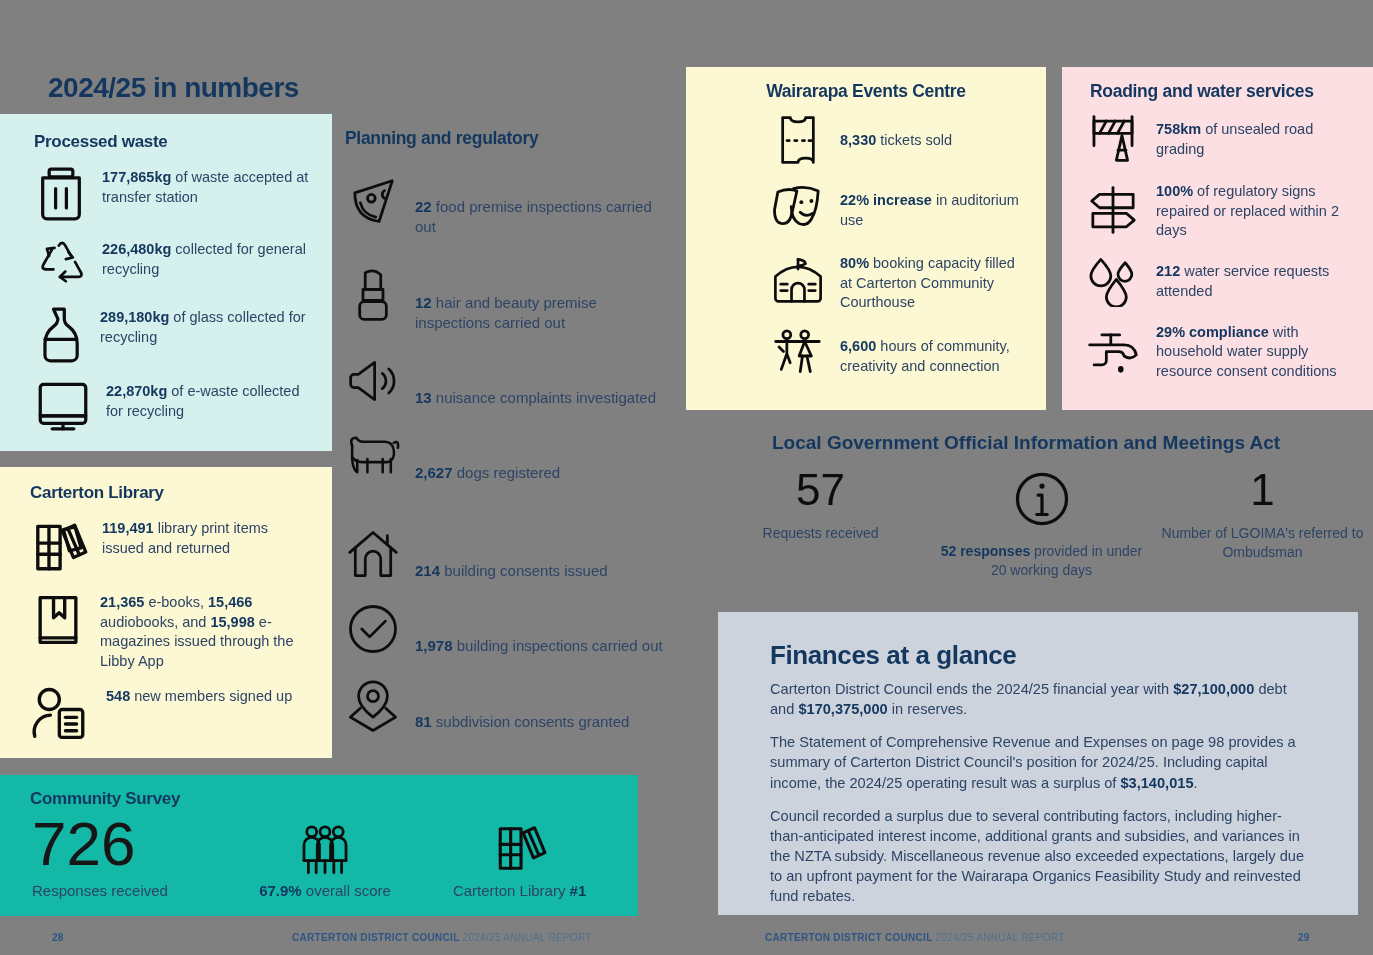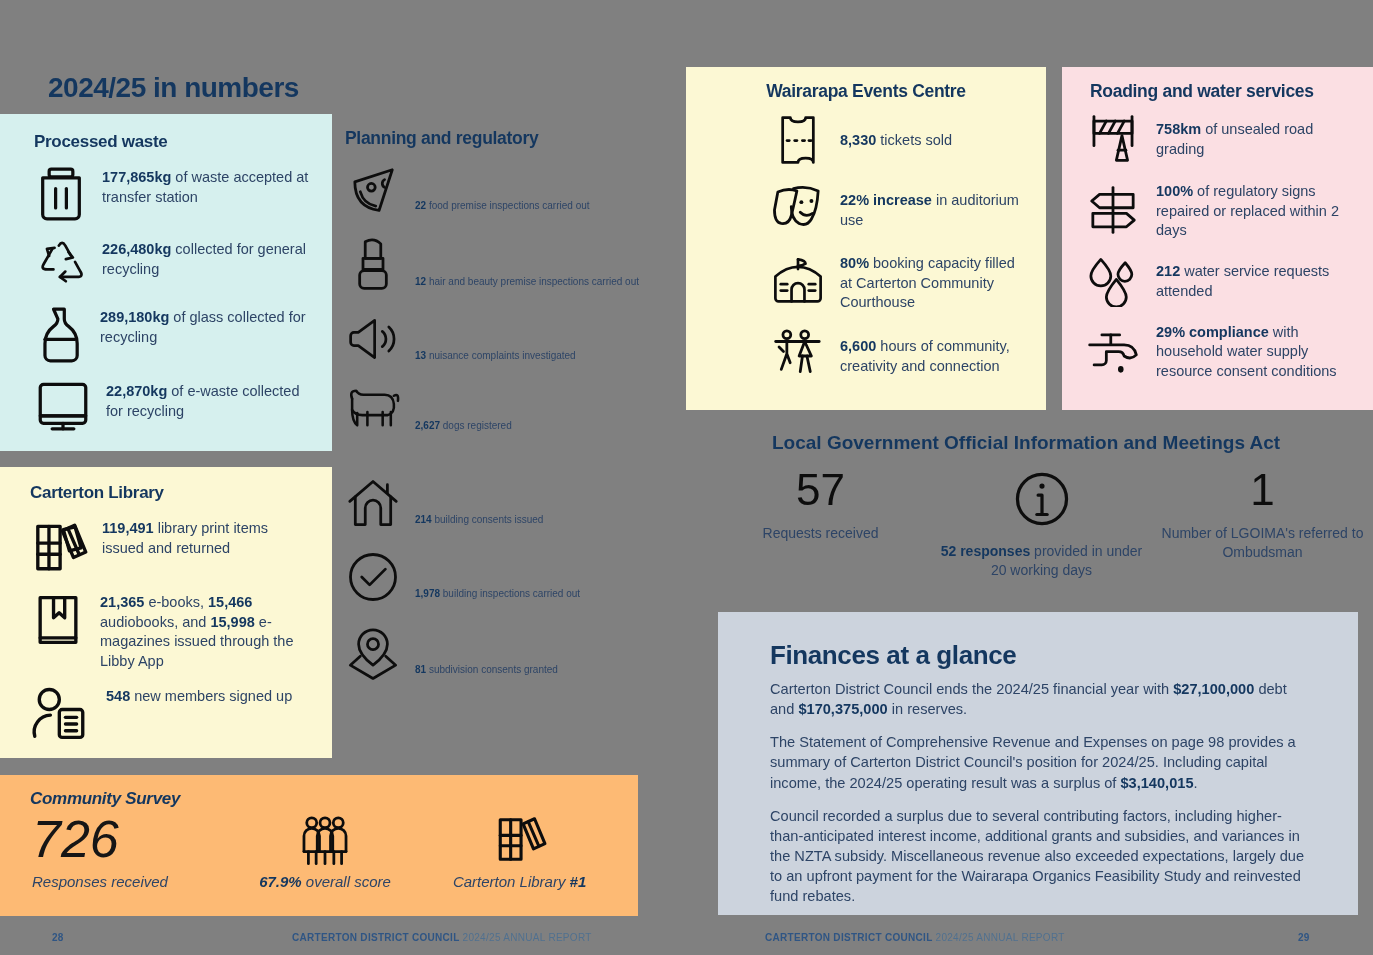--- a/index.html
+++ b/index.html
@@ -10,21 +10,21 @@
     color:#1d3557;
     overflow:hidden;
     position:relative;
   }
   .page{position:absolute;inset:0;}
 
   
   .panel{position:absolute;box-sizing:border-box;}
   .teal{background:#d6f0ee;}
   .cream{background:#fcf8d4;}
-  .pink{background:#fdba74;font-style:italic;}
+  .pink{background:#14b8a6;}
   .pinkish{background:#fbdfe3;}
   .slate{background:#ccd3dd;}
 
   .sect-title{
     font-weight:bold;
     color:#14375f;
     letter-spacing:-0.3px;
   }
 
   .big-title{
@@ -64,42 +64,42 @@
   #p-waste .rows .row{margin-bottom:16px;}
   #p-library .rows .row{margin-bottom:14px;}
   #p-events .rows{margin-top:10px;}
   #p-events .rows .row{margin-bottom:14px;align-items:center;}
   #p-roading .rows{margin-top:10px;}
   #p-roading .rows .row{margin-bottom:14px;align-items:center;}
   #p-planning .rows{margin-top:14px;}
   #p-planning .rows .row{margin-bottom:21px;align-items:center;}
 
   #p-events .txt,#p-roading .txt{font-size:14.5px;}
-  #p-planning .txt{font-size:10px;margin-top:32px;}
+  #p-planning .txt{font-size:15px;margin-top:32px;}
 
   
   #lgoima-head{font-size:19px;font-weight:bold;color:#14375f;margin-left:62px;}
   .lg-grid{display:flex;margin-top:14px;}
   .lg-col{flex:1;text-align:center;}
   .lg-num{font-size:44px;line-height:1;color:#0d0d0d;font-weight:400;}
   .lg-lab{font-size:14px;color:#2d4466;margin-top:12px;line-height:1.35;}
   .lg-lab b{color:#14375f;font-weight:bold;}
 
   
   #fin-title{font-size:26px;font-weight:bold;color:#14375f;letter-spacing:-0.4px;margin-bottom:8px;}
   .fin-p{font-size:14.6px;line-height:1.38;color:#2d4466;margin:0 0 13px 0;}
   .fin-p b{color:#14375f;font-weight:bold;}
 
   
   .sv-grid{display:flex;align-items:flex-end;margin-top:2px;}
   .sv-col{display:flex;flex-direction:column;align-items:center;}
   .sv-c1{width:200px;align-items:flex-start;margin-left:2px;}
   .sv-c2{width:175px;margin-left:10px;}
   .sv-c3{width:200px;margin-left:10px;}
-  .sv-num{font-size:52px;line-height:1.05;color:#161616;font-weight:400;}
+  .sv-num{font-size:62px;line-height:1.05;color:#161616;font-weight:400;}
   .sv-lab{font-size:15px;color:#2d4466;margin-top:6px;}
   .sv-lab b{color:#14375f;font-weight:bold;}
 
   
   .foot{position:absolute;font-size:10px;font-weight:bold;color:#2f5584;letter-spacing:0.3px;}
   #foot-pgl{left:52px;top:932px;}
   #foot-txtl{left:292px;top:932px;}
   #foot-txtr{left:765px;top:932px;}
   #foot-pgr{left:1298px;top:932px;}
   .foot .light{font-weight:normal;color:#50708f;}

